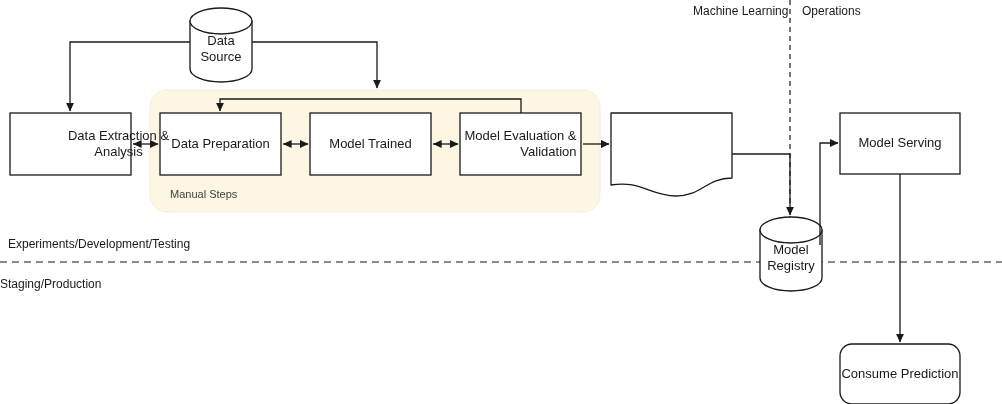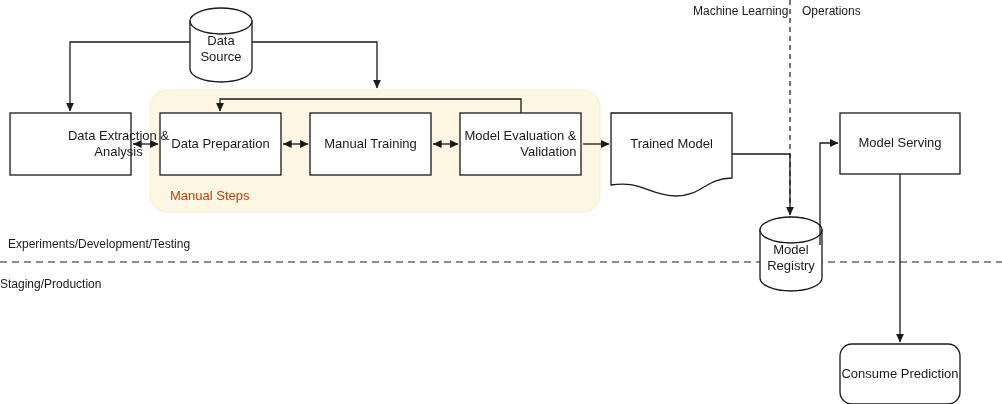--- a/index.html
+++ b/index.html
@@ -29,22 +29,22 @@
     justify-content: center;
     text-align: center;
     font-size: 13px;
     color: #1a1a1a;
     line-height: 1.25;
     pointer-events: none;
     white-space: pre-line;
   }
   .free-label {
     position: absolute;
-    font-size: 13px;
-    color: #c2410c;
+    font-size: 11px;
+    color: #404040;
     white-space: nowrap;
   }
   .zone-label {
     position: absolute;
     font-size: 12px;
     color: #1a1a1a;
     white-space: nowrap;
   }
 </style>
 </head>
@@ -110,26 +110,25 @@
   </svg>
 
   <div class="node-label" style="left:190px; top:16px; width:62px; height:66px;">Data
 Source</div>
 
   <div class="node-label" style="left:10px; top:113px; width:121px; height:62px;padding-left:48px;">Data Extraction &amp;
 Analysis</div>
 
   <div class="node-label" style="left:160px; top:113px; width:121px; height:62px;">Data Preparation</div>
 
-  <div class="node-label" style="left:310px; top:113px; width:121px; height:62px;">Manual Training</div>
+  <div class="node-label" style="left:310px; top:113px; width:121px; height:62px;">Model Trained</div>
 
   <div class="node-label" style="left:460px; top:113px; width:121px; height:62px;text-align:right;">Model Evaluation  &amp;
 Validation</div>
 
-  <div class="node-label" style="left:611px; top:113px; width:121px; height:62px;">Trained Model</div>
 
   <div class="node-label" style="left:756px; top:226px; width:70px; height:64px;">Model
 Registry</div>
 
   <div class="node-label" style="left:840px; top:113px; width:120px; height:61px;">Model Serving</div>
 
   <div class="node-label" style="left:840px; top:344px; width:120px; height:60px;">Consume Prediction</div>
 
   <div class="free-label" style="left:170px; top:188px;">Manual Steps</div>
 

